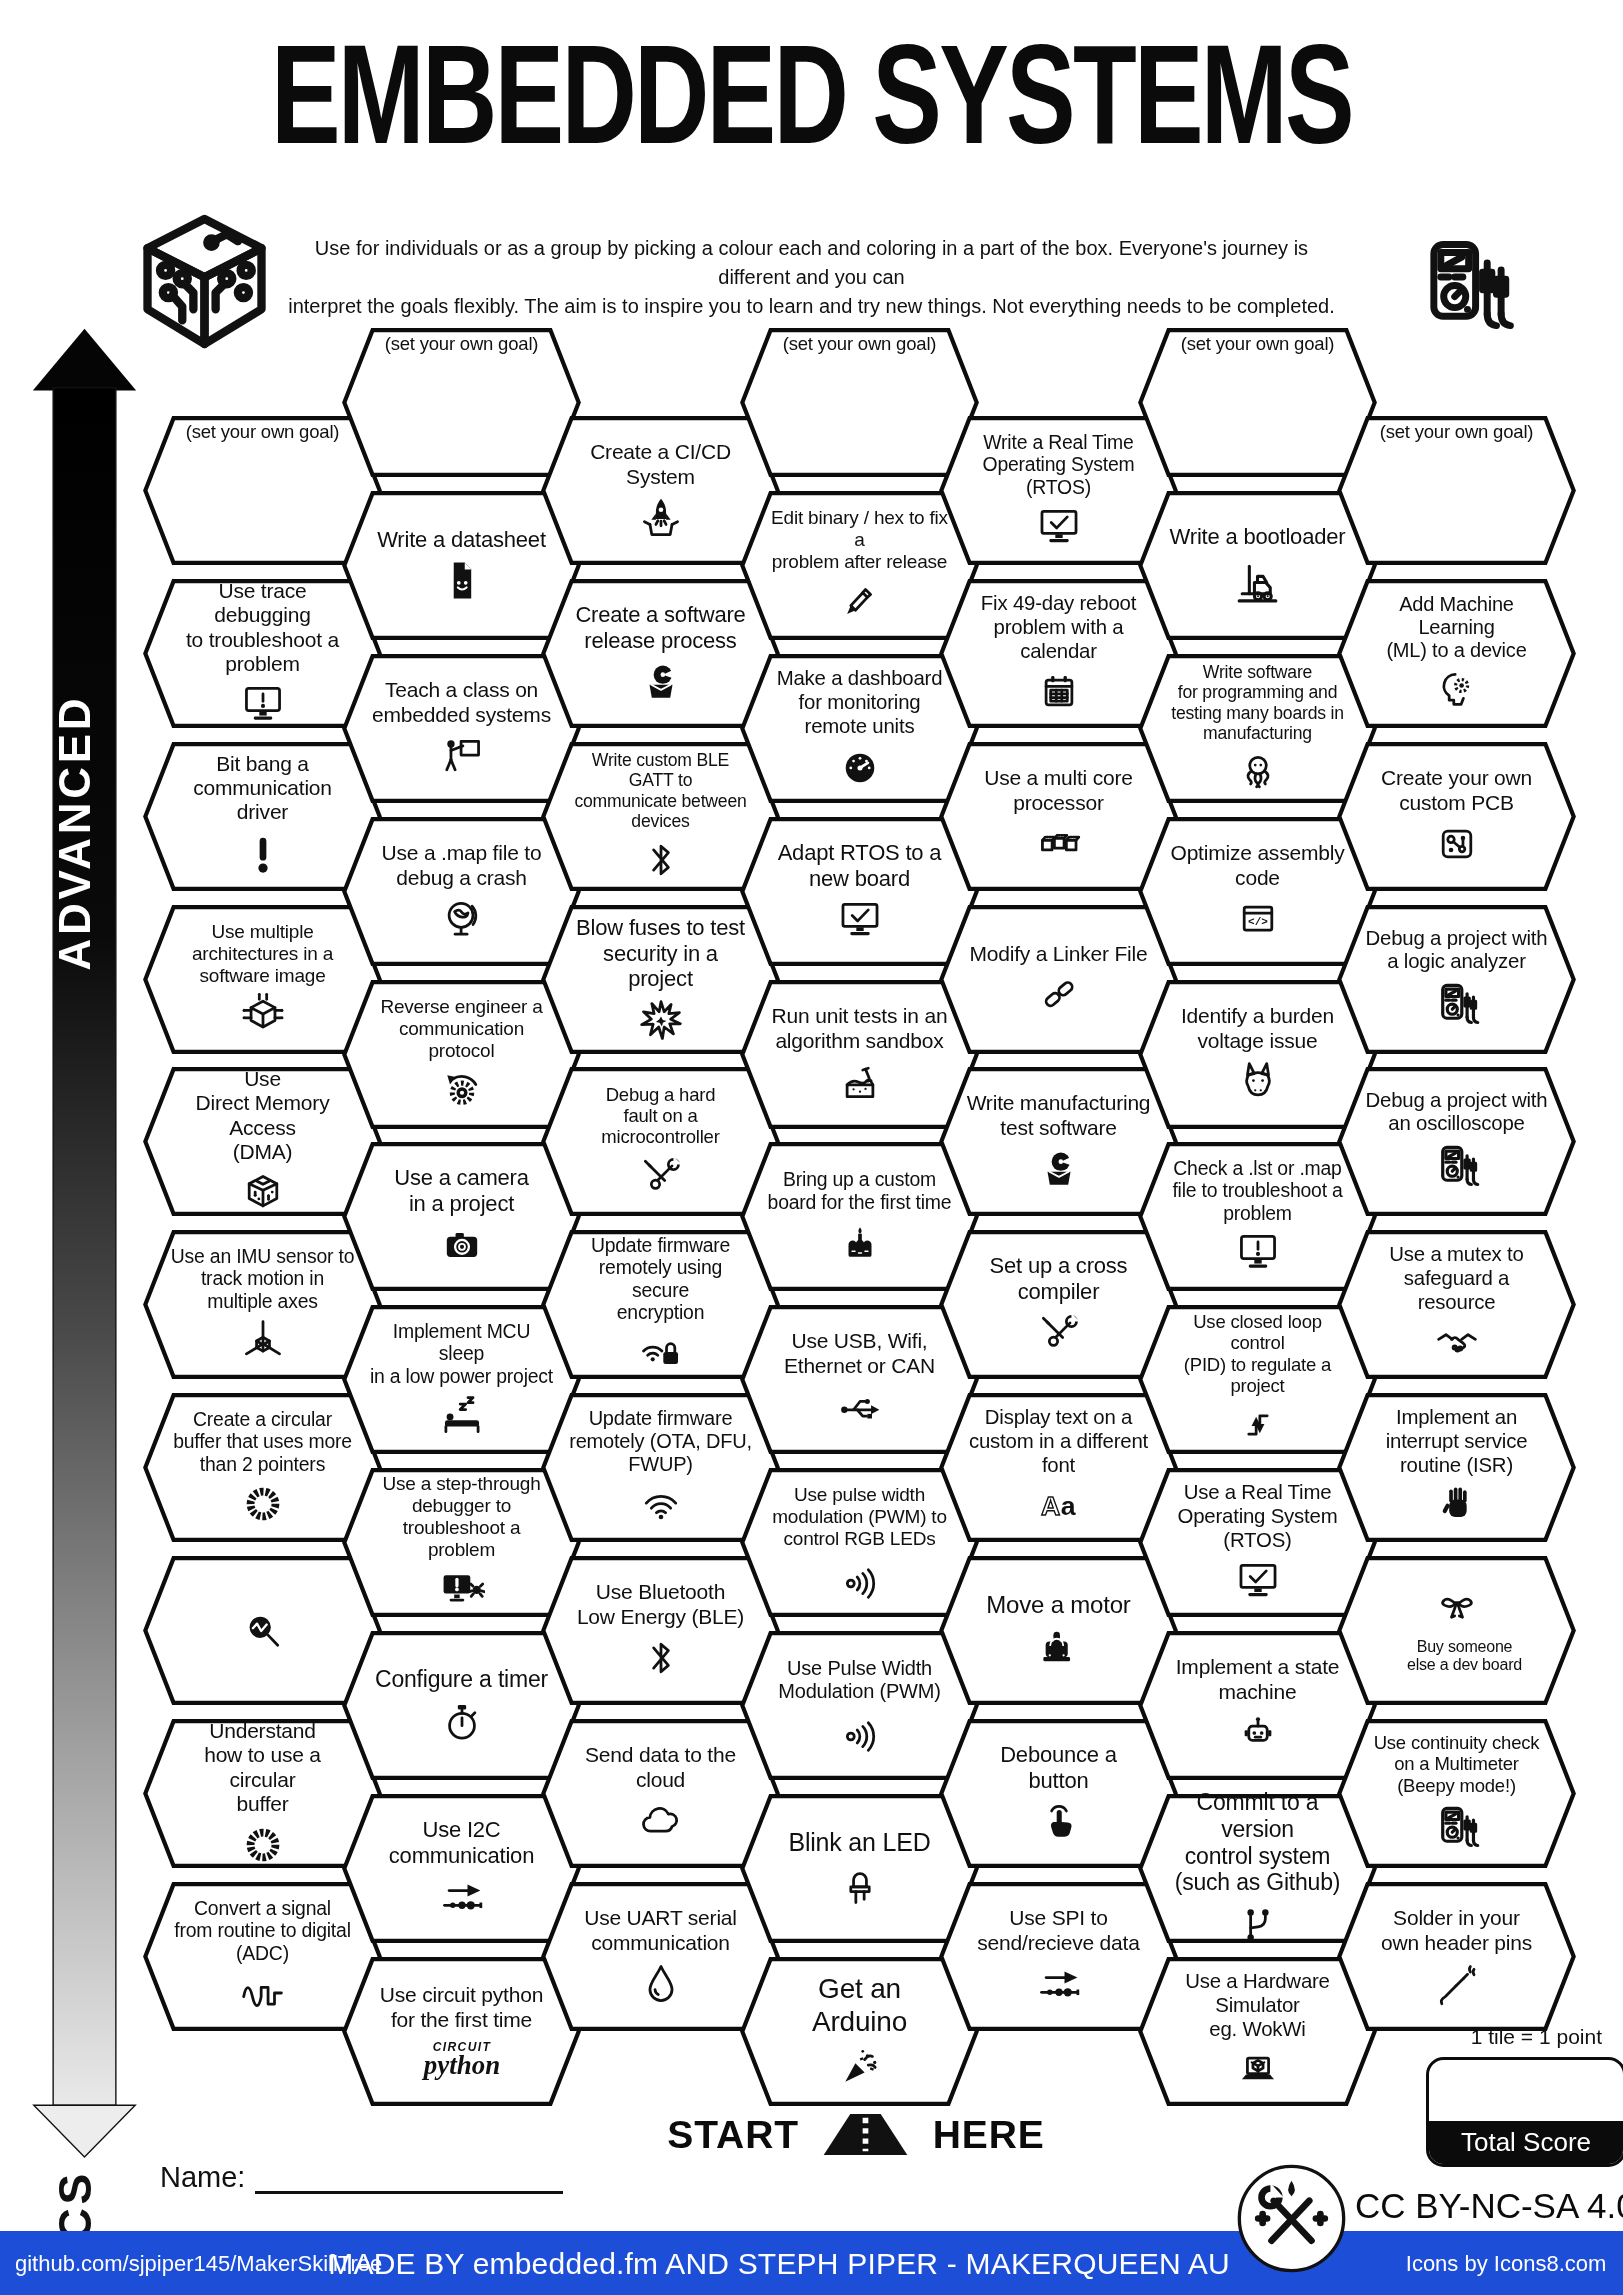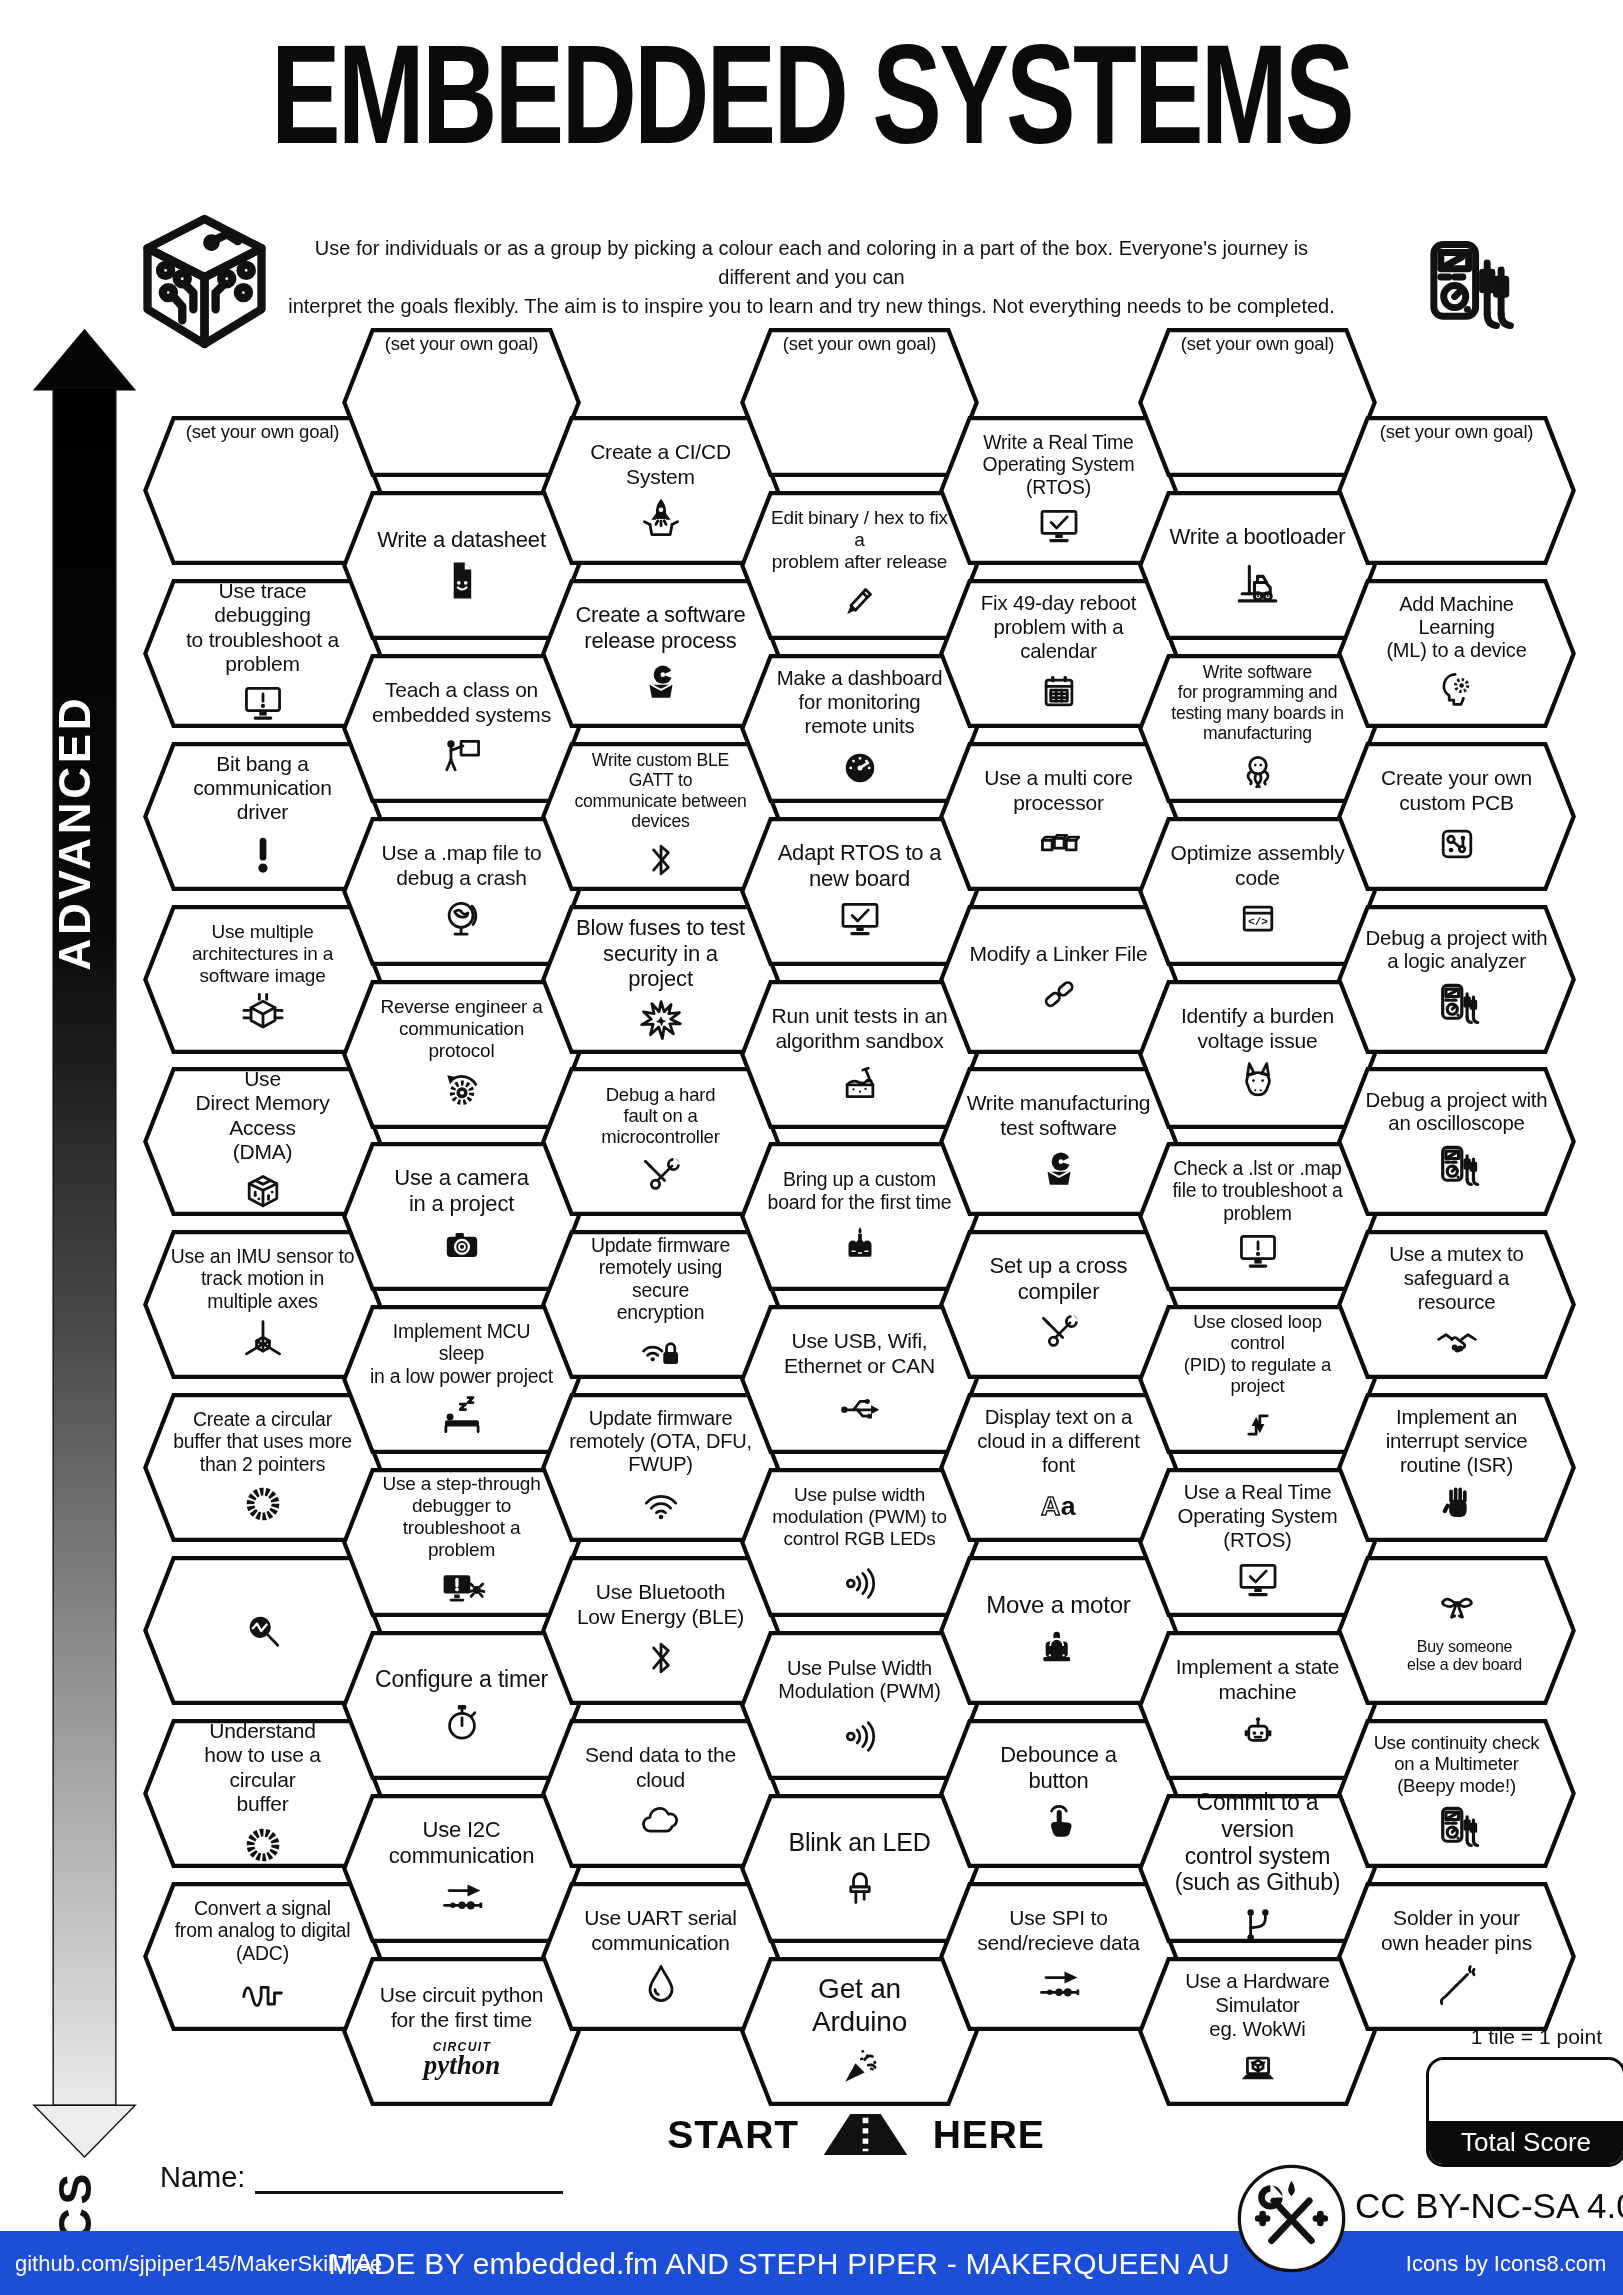--- a/index.html
+++ b/index.html
@@ -704,21 +704,21 @@
             </svg>
           </span>
       </div>
     </div>
       <div class="tile" style="left: 143px; top: 1880px;">
       <svg class="hex-bg" viewBox="0 0 516 330" preserveAspectRatio="none">
         <polygon points="5,165 66,9 450,9 511,165 450,321 66,321"></polygon>
       </svg>
       <div class="tile-content">
         <div class="tile-label" style="font-size: 19.4px;">Convert a signal
-from analog to digital
+from routine to digital
 (ADC)</div>
         <span class="tile-icon icon-wave-adc">
             <svg viewBox="0 0 100 100">
               <use href="#i-wave-adc"></use>
             </svg>
           </span>
       </div>
     </div>
       <div class="tile goal" style="left: 342px; top: 326px;">
       <svg class="hex-bg" viewBox="0 0 516 330" preserveAspectRatio="none">
@@ -1243,21 +1243,21 @@
             </svg>
           </span>
       </div>
     </div>
       <div class="tile" style="left: 939px; top: 1391px;">
       <svg class="hex-bg" viewBox="0 0 516 330" preserveAspectRatio="none">
         <polygon points="5,165 66,9 450,9 511,165 450,321 66,321"></polygon>
       </svg>
       <div class="tile-content">
         <div class="tile-label" style="font-size: 20.4px;">Display text on a
-cloud in a different
+custom in a different
 font</div>
         <span class="tile-icon icon-font-aa">
             <svg viewBox="0 0 100 100">
               <use href="#i-font-aa"></use>
             </svg>
           </span>
       </div>
     </div>
       <div class="tile" style="left: 939px; top: 1554px;">
       <svg class="hex-bg" viewBox="0 0 516 330" preserveAspectRatio="none">

